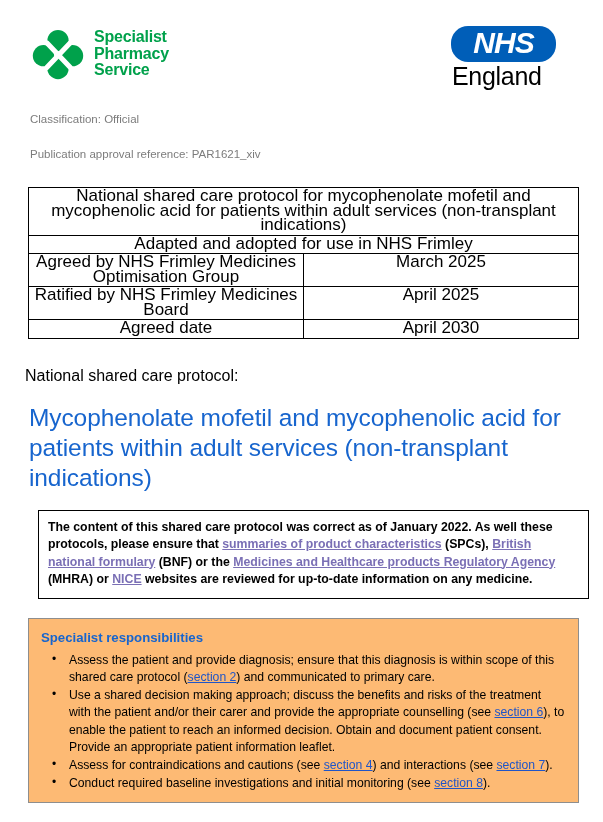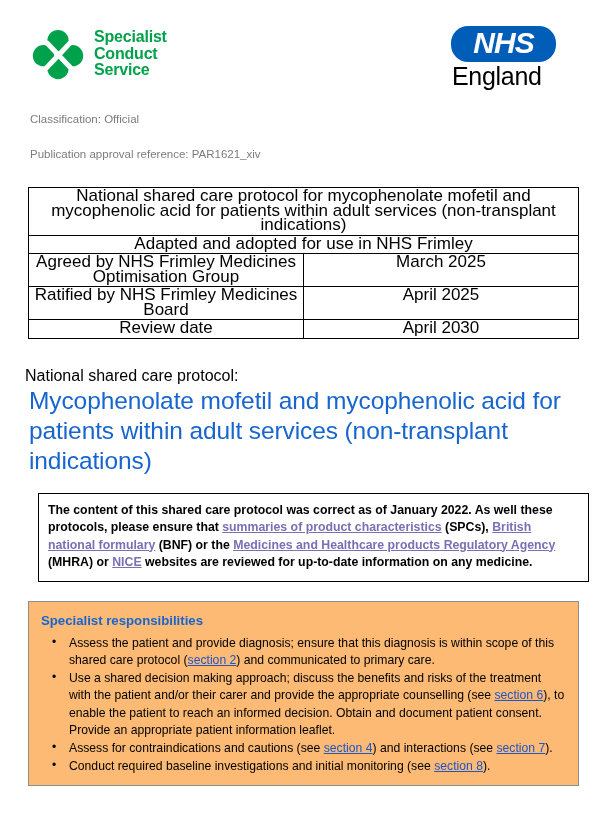--- a/index.html
+++ b/index.html
@@ -114,20 +114,21 @@
   .info-table td.value { width: 233px; }
 
   
   .kicker {
     margin-top: 27px;
     font-size: 16px;
     line-height: 20px;
     color: #000000;
   }
   .doc-title {
+    margin-top: 17px;
     margin-left: 4px;
     width: 540px;
     font-size: 24.5px;
     line-height: 30px;
     color: #1765ce;
     font-weight: normal;
     letter-spacing: -0.1px;
   }
 
   
@@ -209,21 +210,21 @@
           <circle cx="76" cy="53" r="19"></circle>
           <circle cx="50" cy="76" r="19"></circle>
         </g>
         <g stroke="#ffffff" stroke-width="9" stroke-linecap="round">
           <line x1="30" y1="30" x2="72" y2="74"></line>
           <line x1="72" y1="30" x2="30" y2="74"></line>
         </g>
       </svg>
       <div class="sps-wordmark">
         <span>Specialist</span>
-        <span>Conduct</span>
+        <span>Pharmacy</span>
         <span>Service</span>
       </div>
     </div>
 
     <div class="nhs-logo">
       <div class="nhs-box">NHS</div>
       <div class="nhs-england">England</div>
     </div>
 
   </div>
@@ -241,21 +242,21 @@
     </tr>
     <tr>
       <td class="label">Agreed by NHS Frimley Medicines Optimisation Group</td>
       <td class="value">March 2025</td>
     </tr>
     <tr>
       <td class="label">Ratified by NHS Frimley Medicines Board</td>
       <td class="value">April 2025</td>
     </tr>
     <tr>
-      <td class="label">Review date</td>
+      <td class="label">Agreed date</td>
       <td class="value">April 2030</td>
     </tr>
   </tbody>
     </table>
 
   <div class="kicker">National shared care protocol:</div>
   <div class="doc-title">Mycophenolate mofetil and mycophenolic acid for patients within adult services (non-transplant indications)</div>
 
   <div class="notice">
     <span>The content of this shared care protocol was correct as of January 2022. As well these protocols, please ensure that </span><a class="ext" href="#">summaries of product characteristics</a><span> (SPCs), </span><a class="ext" href="#">British national formulary</a><span> (BNF) or the </span><a class="ext" href="#">Medicines and Healthcare products Regulatory Agency</a><span> (MHRA) or </span><a class="ext" href="#">NICE</a><span> websites are reviewed for up-to-date information on any medicine.</span>

